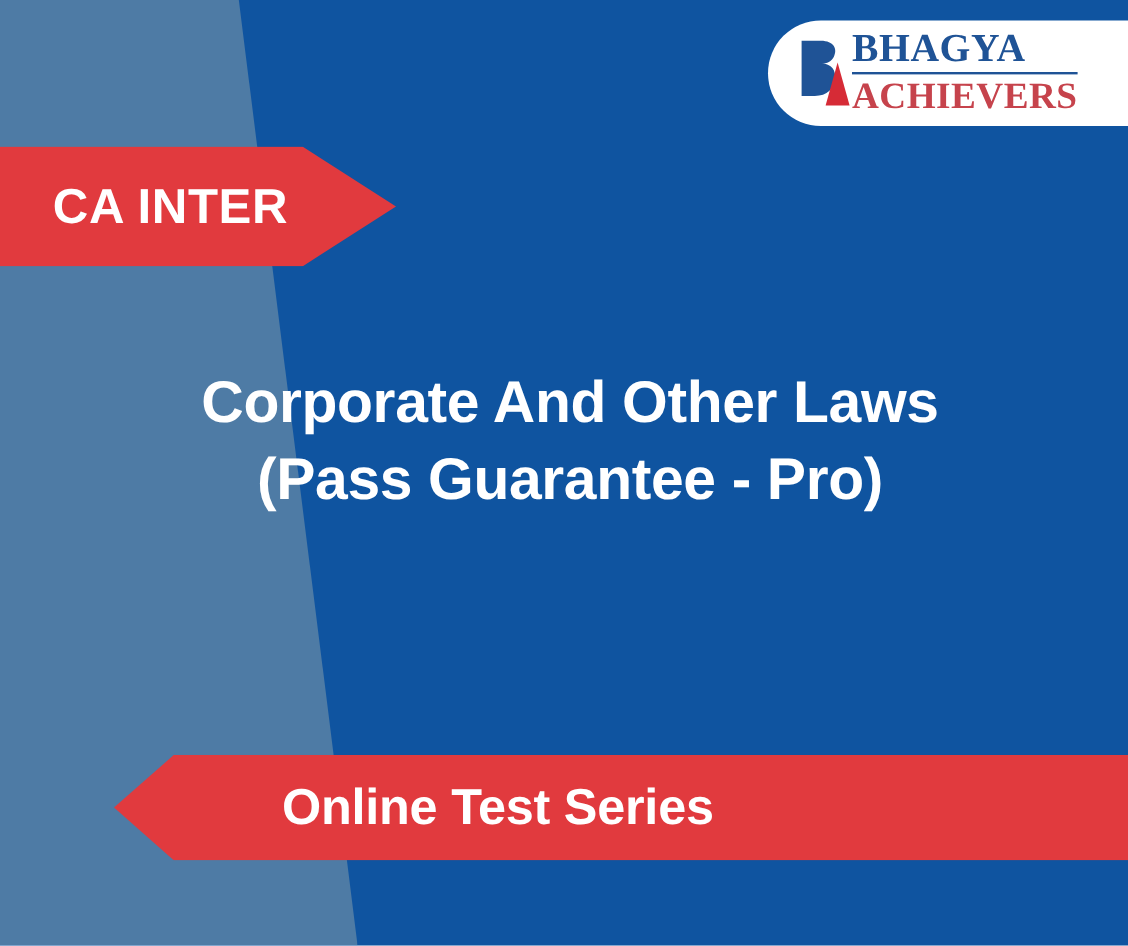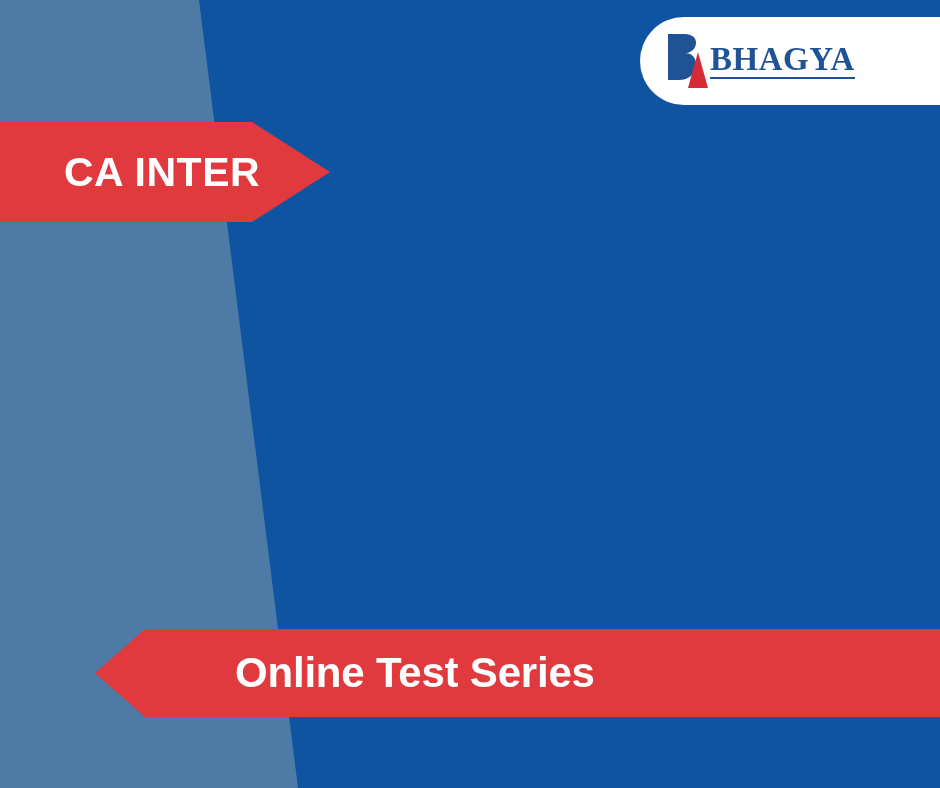--- a/index.html
+++ b/index.html
@@ -101,21 +101,20 @@
     align-items: center;
   }
 
   .tag-ribbon-label {
     color: #FFFFFF;
     font-size: 41px;
     font-weight: bold;
     letter-spacing: 0.5px;
     padding-left: 44px;
     white-space: nowrap;
-    margin-left: 20px;
   }
 
   
   .title-block {
     position: absolute;
     left: 60px;
     top: 305px;
     width: 830px;
     text-align: center;
     color: #FFFFFF;
@@ -162,25 +161,30 @@
 
   <div class="logo-card">
     <span class="logo-mark">
       <svg viewBox="0 0 46 58" width="46" height="58" xmlns="http://www.w3.org/2000/svg">
         <path d="M4 2 H20 C31 2 34 9 31 15 C29 19 25 21 21 21 C26 21 32 24 32 32 C32 42 25 48 15 48 H4 Z" fill="#1F5396"></path>
         <path d="M24 56 L34 20 L44 56 Z" fill="#D62B36"></path>
       </svg>
     </span>
     <span class="logo-words">
       <span class="logo-bhagya">BHAGYA</span>
+      <span class="logo-achievers">ACHIEVERS</span>
     </span>
   </div>
 
   <div class="tag-ribbon">
     <span class="tag-ribbon-label">CA INTER</span>
   </div>
 
+  <div class="title-block">
+    <div class="title-line">Corporate And Other Laws</div>
+    <div class="title-line">(Pass Guarantee - Pro)</div>
+  </div>
 
   <div class="footer-ribbon">
     <span class="footer-ribbon-label">Online Test Series</span>
   </div>
 
 </div>
 
 </body></html>

